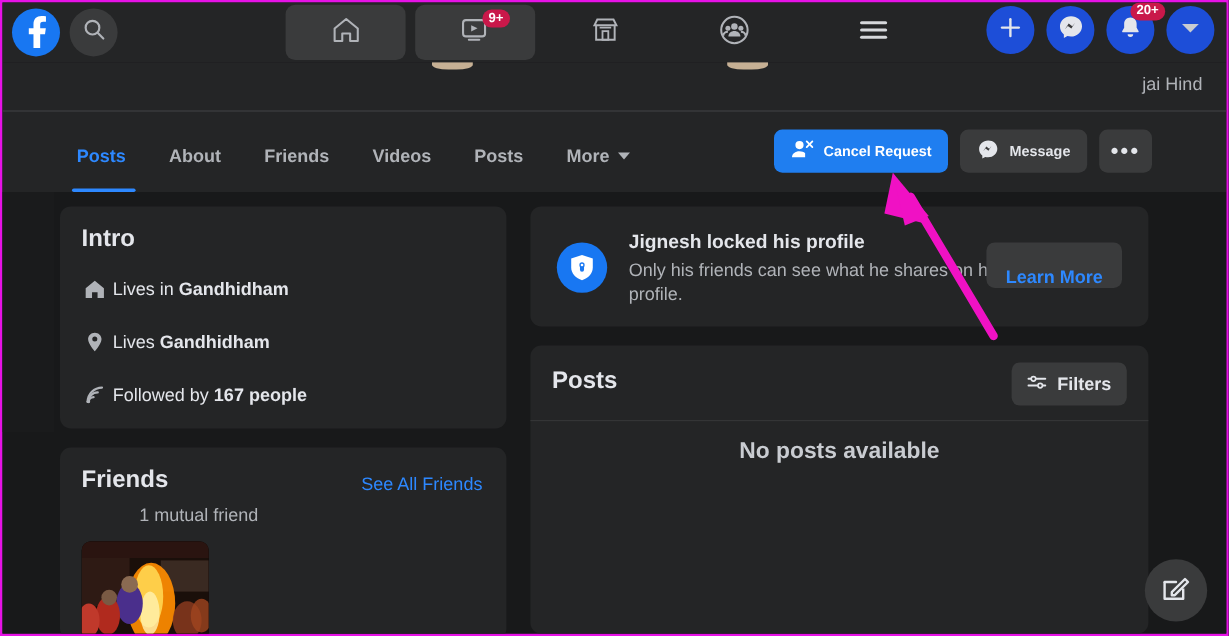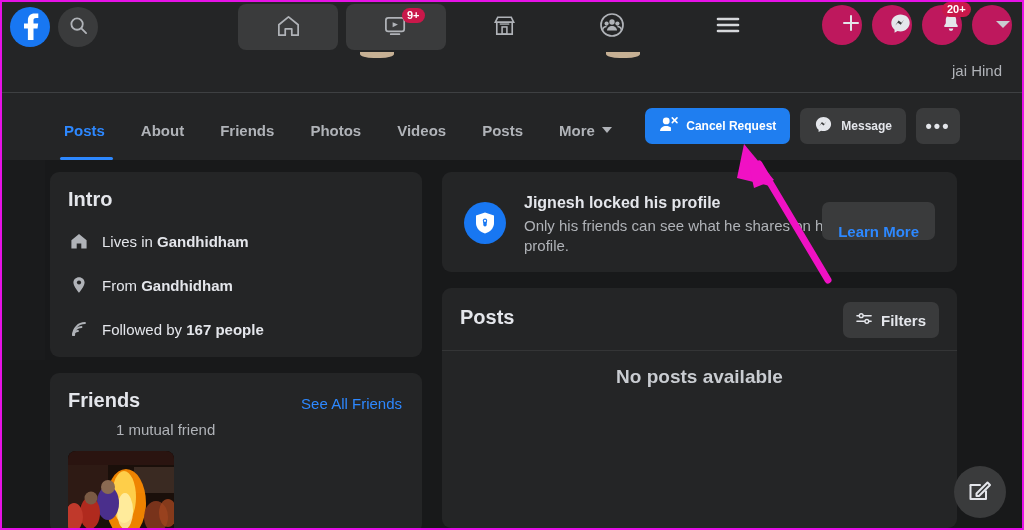--- a/index.html
+++ b/index.html
@@ -61,22 +61,22 @@
   }
   .badge.videos { top: 4px; left: 56px; }
   .badge.bell { top: -3px; left: 20px; }
 
   .nav-right {
     position: absolute; right: 10px; top: 3px;
     display: flex; gap: 10px; align-items: center;
   }
   .round-btn {
     width: 40px; height: 40px; border-radius: 50%;
-    background: #be185d;
-    display: flex; align-items: center; justify-content: flex-end;
+    background: #1d4ed8;
+    display: flex; align-items: center; justify-content: center;
     position: relative; flex: none;
   }
 
   
   #profile-header {
     position: absolute; left: 0; top: 50px;
     width: 1020px; height: 108px;
     background: #242526;
     z-index: 10;
   }
@@ -158,21 +158,21 @@
     background: #242526;
     border-radius: 9px;
   }
   #intro-card { left: 48px; top: 12px; width: 372px; height: 185px; }
   #intro-title {
     position: absolute; left: 18px; top: 16px;
     color: #e4e6eb; font-size: 20px; font-weight: bold;
   }
   .intro-row {
     position: absolute; left: 18px;
-    display: flex; align-items: center; gap: 12px;
+    display: flex; align-items: center; gap: 4px;
     color: #e4e6eb; font-size: 15px;
   }
   .intro-row b { font-weight: bold; }
   .intro-row .ico {
     width: 22px; height: 22px;
     display: flex; align-items: center; justify-content: center;
     flex: none;
   }
 
   #friends-card { left: 48px; top: 213px; width: 372px; height: 160px; }
@@ -376,23 +376,20 @@
       <div class="ptab active">
         <span>Posts</span>
       </div>
       <div class="ptab">
         <span>About</span>
       </div>
       <div class="ptab">
         <span>Friends</span>
       </div>
       <div class="ptab">
-        <span>Photos</span>
-      </div>
-      <div class="ptab">
         <span>Videos</span>
       </div>
       <div class="ptab">
         <span>Posts</span>
       </div>
       <div class="ptab">
         <span>More</span>
         <span class="caret"></span>
       </div>
     </div>
@@ -439,21 +436,21 @@
         <span><span>Lives in </span><b>Gandhidham</b></span>
       </div>
 
       <div class="intro-row" style="top:102px;">
         <span class="ico">
           <svg width="20" height="20" viewBox="0 0 20 20">
             <path d="M10 2.2c-3.1 0-5.6 2.4-5.6 5.4 0 4 5.6 10.2 5.6 10.2s5.6-6.2 5.6-10.2c0-3-2.5-5.4-5.6-5.4z" fill="#b0b3b8"></path>
             <circle cx="10" cy="7.5" r="2.1" fill="#242526"></circle>
           </svg>
         </span>
-        <span><span>From </span><b>Gandhidham</b></span>
+        <span><span>Lives </span><b>Gandhidham</b></span>
       </div>
 
       <div class="intro-row" style="top:146px;">
         <span class="ico">
           <svg width="20" height="20" viewBox="0 0 20 20">
             <g fill="none" stroke="#b0b3b8" stroke-width="1.8" stroke-linecap="round">
               <path d="M4 16 A12 12 0 0 1 16 4"></path>
               <path d="M4.5 16 A8 8 0 0 1 12.5 8"></path>
               <path d="M5 16 A4 4 0 0 1 9 12"></path>
             </g>

